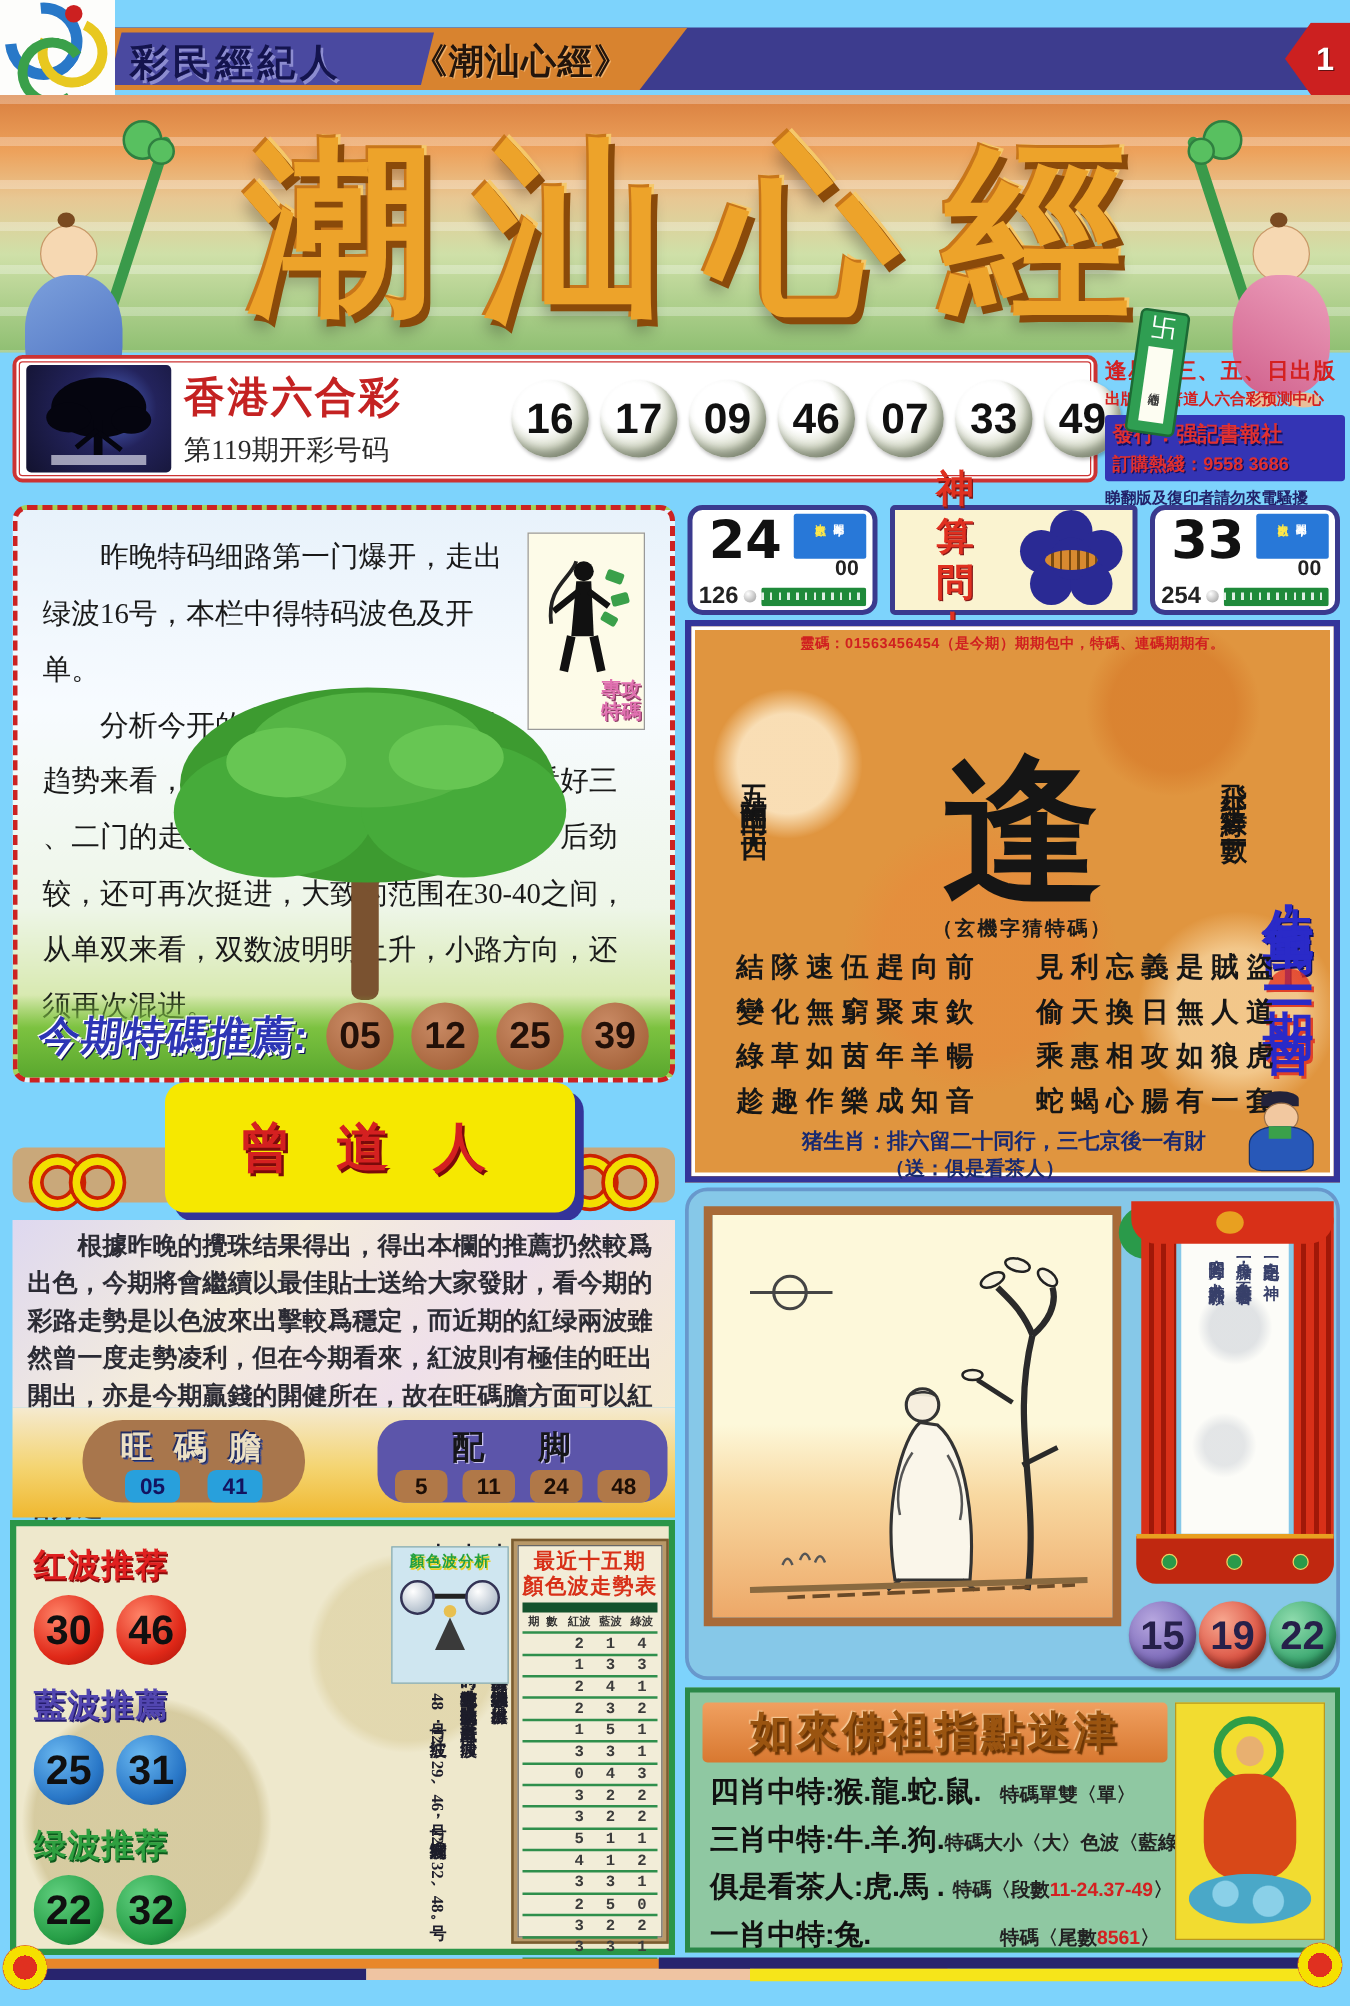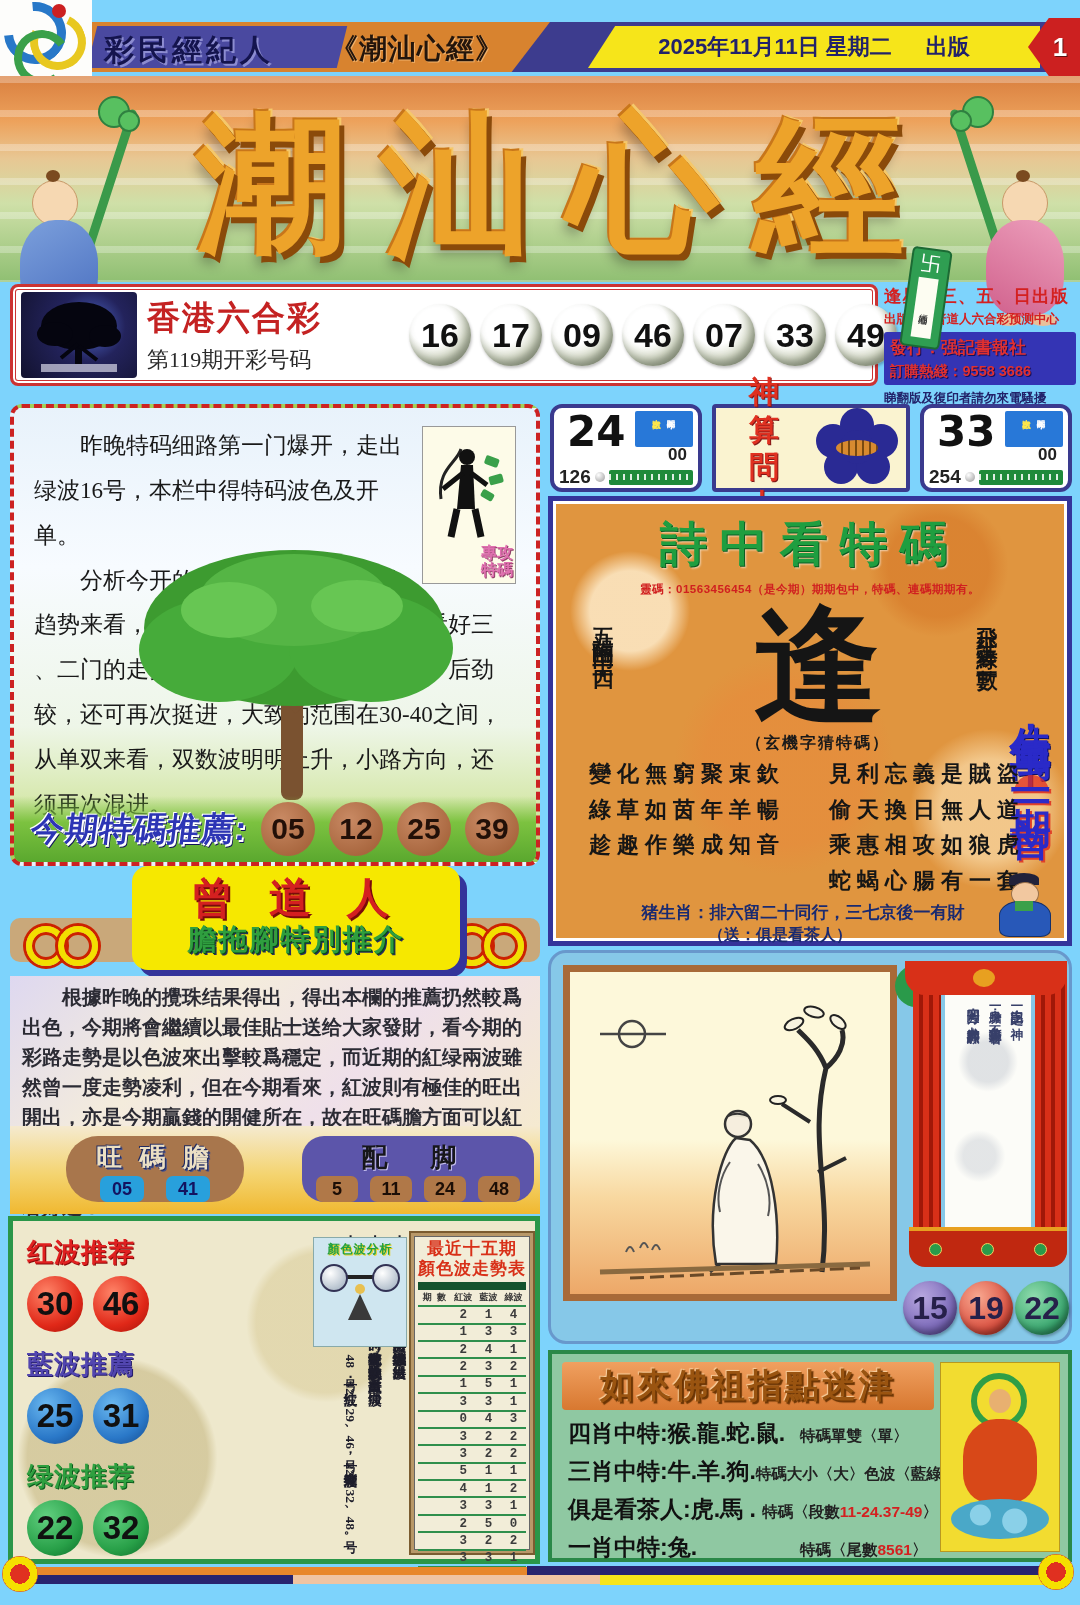--- a/index.html
+++ b/index.html
@@ -307,24 +307,20 @@
 </head>
 <body>
 
 <div class="page">
 
   <div class="hdr-base"></div>
   <div class="hdr-orange"></div>
   <div class="hdr-brand-plate"></div>
   <div class="hdr-brand">彩民經紀人</div>
   <div class="hdr-series">《潮汕心經》</div>
-  <div class="hdr-yellow">
-    <span class="hdr-date">2025年11月11日 星期二</span>
-    <span class="hdr-pub">出版</span>
-  </div>
   <div class="hdr-arrow">
     <span class="hdr-pageno">1</span>
   </div>
   <div class="logo">
     <i class="l1"></i>
       <i class="l2"></i>
       <i class="l3"></i>
       <i class="l4"></i>
   </div>
 
@@ -444,21 +440,20 @@
     <div class="rings rings-l">
         <i class="ring"></i>
         <i class="ring"></i>
       </div>
     <div class="rings rings-r">
         <i class="ring"></i>
         <i class="ring"></i>
       </div>
     <div class="zh-box">
       <div class="zh-title">曾 道 人</div>
-      <div class="zh-sub">膽拖腳特別推介</div>
     </div>
   </div>
 
   <div class="zb">　　根據昨晚的攪珠结果得出，得出本欄的推薦扔然較爲出色，今期將會繼續以最佳貼士送给大家發財，看今期的彩路走勢是以色波來出擊較爲穩定，而近期的紅绿兩波雖然曾一度走勢凌利，但在今期看來，紅波則有極佳的旺出閞出，亦是今期贏錢的閞健所在，故在旺碼膽方面可以紅波來吼寶，當中以中路方向的藍波31和42號一齊吼寶最佳，另外在拖腳方面則以02、11、32、48一齊吼寶，祝君好運！</div>
 
   <div class="dr">
     <div class="danbox">
       <div class="dan-label">旺 碼 膽</div>
       <div class="chips">
         <span class="chip-b">05</span>
@@ -665,34 +660,34 @@
       </div>
     </div>
     <div class="fb-bot">
       <span class="fb-code">254</span>
       <span class="dotball"></span>
       <span class="fb-strip"></span>
     </div>
   </div>
 
   <div class="poem">
-    <div class="poem-title">詩中看特碼</div>
     <div class="poem-code">靈碼：01563456454（是今期）期期包中，特碼、連碼期期有。</div>
     <div class="pv pv-l">五福臨門十二四</div>
     <div class="pv pv-r">飛紅走綠三二數</div>
     <div class="glyph-wrap">
       <div class="glyph">逢</div>
       <div class="glyph-sub">（玄機字猜特碼）</div>
     </div>
     <div class="side-v">
       <span class="side-top">佳句萬千，</span>
       <span class="side-bot">一期一首</span>
     </div>
     <div class="poem-cols">
       <div class="poem-col">
+        <div>結隊速伍趕向前</div>
         <div>變化無窮聚束欽</div>
         <div>綠草如茵年羊暢</div>
         <div>趁趣作樂成知音</div>
       </div>
       <div class="poem-col">
         <div>見利忘義是賊盜</div>
         <div>偷天換日無人道</div>
         <div>乘惠相攻如狼虎</div>
         <div>蛇蝎心腸有一套</div>
       </div>

